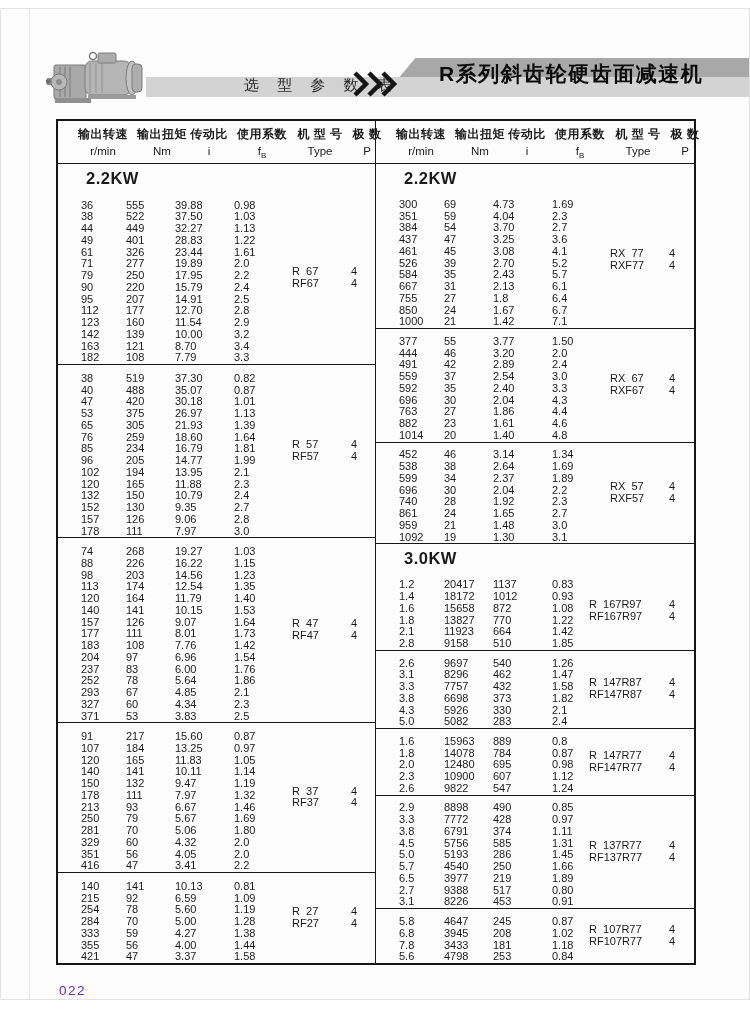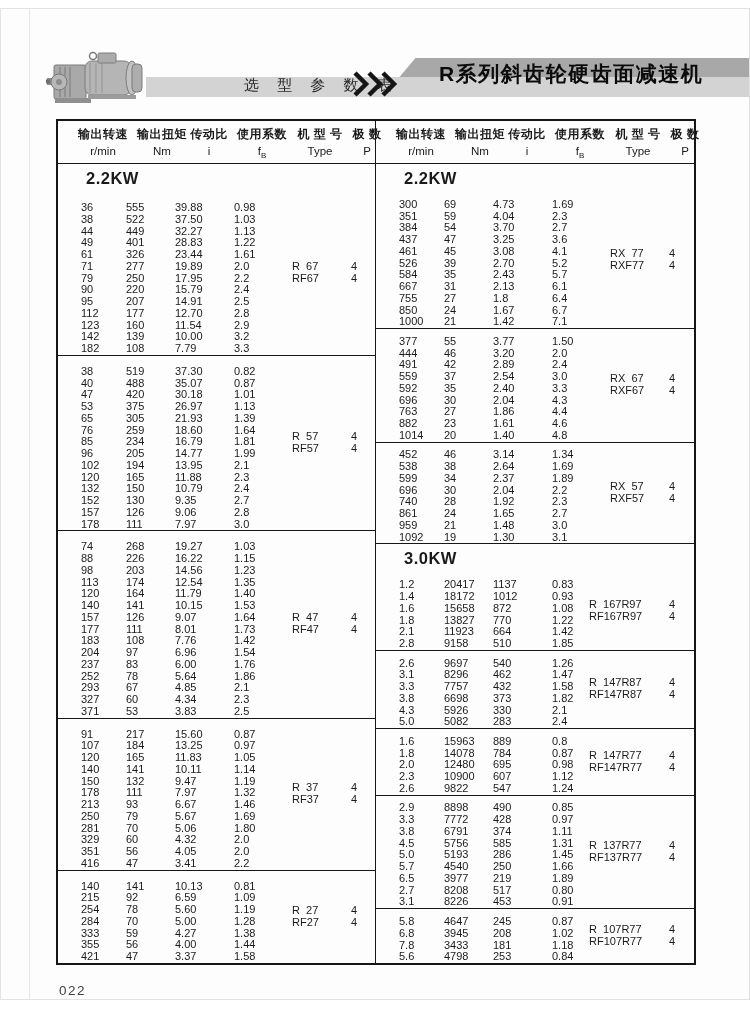--- a/index.html
+++ b/index.html
@@ -46,21 +46,21 @@
   .block.last{border-bottom:none;}
   .row{height:11.75px;line-height:11.75px;font-size:11px;padding-left:23px;
     display:grid;grid-template-columns:45px 49px 59px 60px;}
   .models{position:absolute;left:234px;top:50%;transform:translateY(-50%);}
   .models.wide{left:213px;}
   .mline{height:11.75px;line-height:11.75px;font-size:11px;display:flex;}
   .mname{white-space:pre;width:59px;}
   .models.wide .mname{width:80px;}
   .mpoles{width:14px;}
 
-  .page-number{position:absolute;left:58px;top:974px;font-size:13.5px;letter-spacing:1.5px;color:#404040;}
+  .page-number{position:absolute;left:58px;top:974px;font-size:13.5px;letter-spacing:1.5px;color:#6d28d9;}
 </style>
 </head>
 <body>
 
 <div id="page">
 
   <svg class="machine" viewBox="0 0 112 70">
     <rect x="1" y="33" width="9" height="7" fill="#8d8d8d"></rect>
     <rect x="0" y="34.5" width="4" height="4" fill="#6f6f6f"></rect>
     <rect x="8" y="20" width="32" height="34" rx="2" fill="#a9a9a9" stroke="#7a7a7a" stroke-width="1"></rect>
@@ -216,20 +216,26 @@
               <span class="c">11.54</span>
               <span class="c">2.9</span>
             </div>
             <div class="row">
               <span class="c">142</span>
               <span class="c">139</span>
               <span class="c">10.00</span>
               <span class="c">3.2</span>
             </div>
             <div class="row">
+              <span class="c">163</span>
+              <span class="c">121</span>
+              <span class="c">8.70</span>
+              <span class="c">3.4</span>
+            </div>
+            <div class="row">
               <span class="c">182</span>
               <span class="c">108</span>
               <span class="c">7.79</span>
               <span class="c">3.3</span>
             </div>
             <div class="models">
               <div class="mline">
                 <span class="mname">R  67</span>
                 <span class="mpoles">4</span>
               </div>
@@ -959,21 +965,21 @@
               <span class="c">1.66</span>
             </div>
             <div class="row">
               <span class="c">6.5</span>
               <span class="c">3977</span>
               <span class="c">219</span>
               <span class="c">1.89</span>
             </div>
             <div class="row">
               <span class="c">2.7</span>
-              <span class="c">8208</span>
+              <span class="c">9388</span>
               <span class="c">517</span>
               <span class="c">0.80</span>
             </div>
             <div class="row">
               <span class="c">3.1</span>
               <span class="c">8226</span>
               <span class="c">453</span>
               <span class="c">0.91</span>
             </div>
             <div class="models wide">

